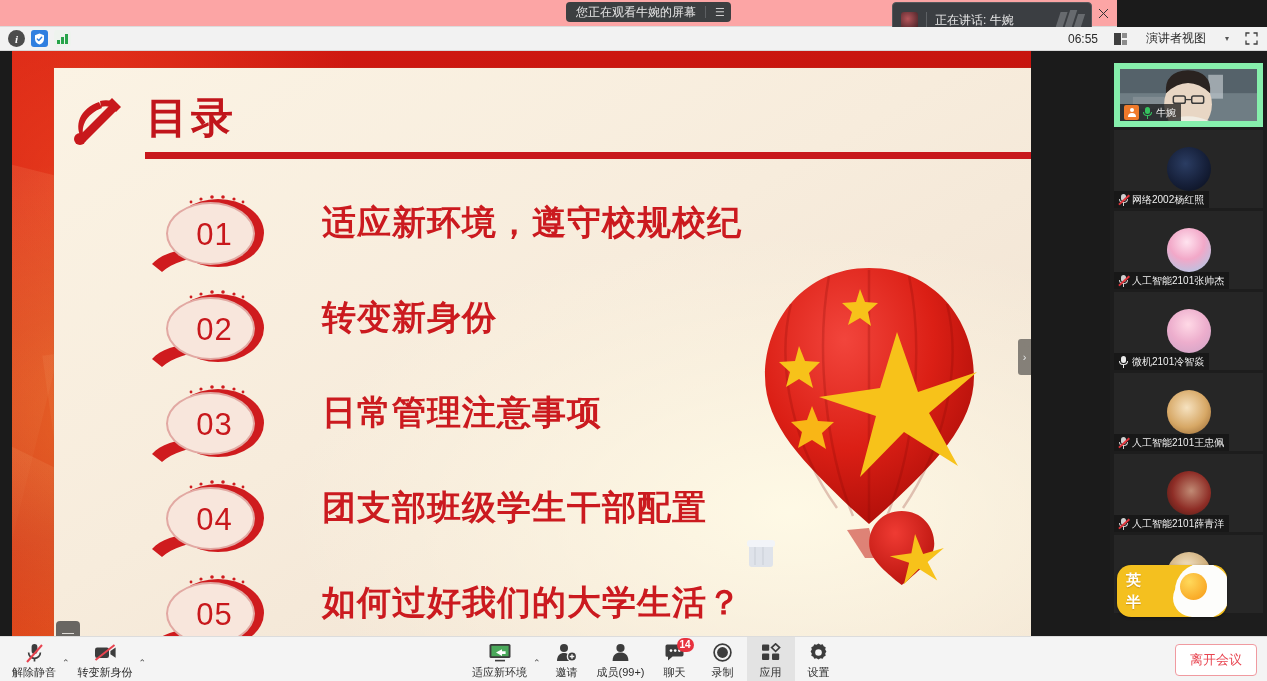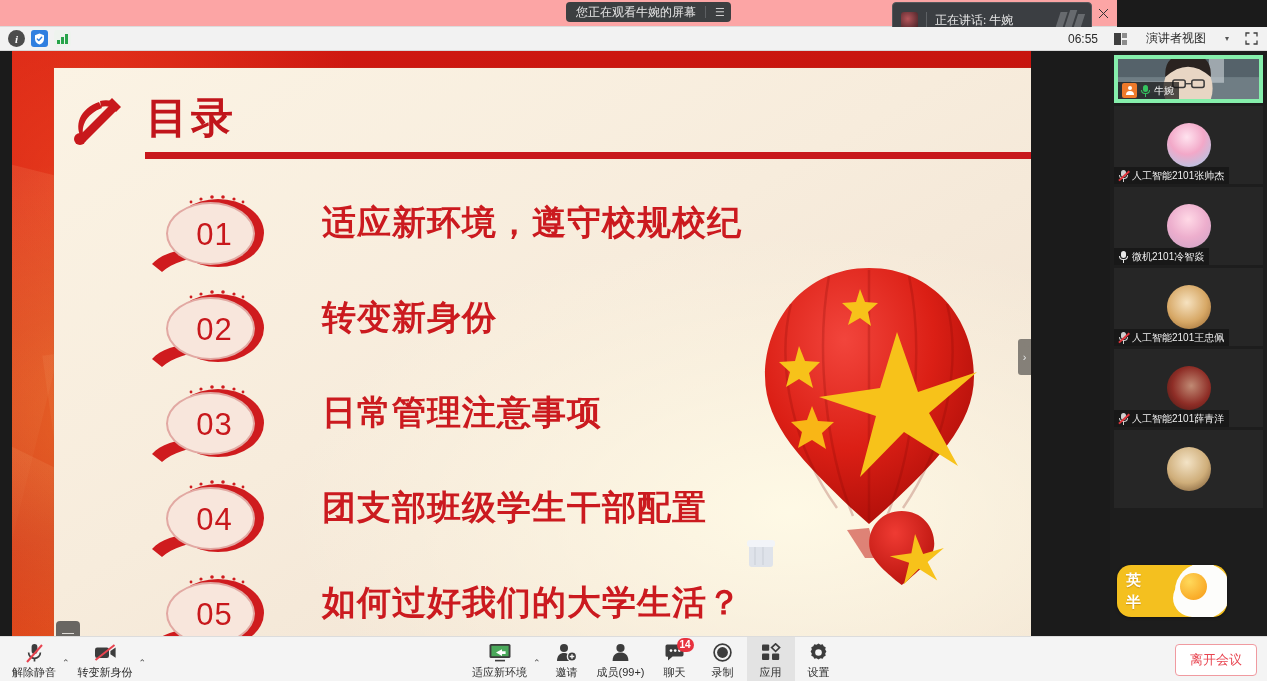--- a/index.html
+++ b/index.html
@@ -36,21 +36,21 @@
   }
   .viewing-pill .sep { width: 1px; height: 12px; background: #5d6063; }
   .viewing-pill .dots { font-size: 11px; color: #cfcfcf; letter-spacing: 0px; }
 
   
   .speaking-banner {
     position: absolute; left: 892px; top: 2px;
     width: 200px; height: 36px;
     background: #3b3e42; border: 1px solid #55585c; border-radius: 4px;
     display: flex; align-items: center; padding: 0 8px; gap: 8px;
-    color: #e9e9e9; font-size: 12px; font-family: Liberation Serif, serif;
+    color: #e9e9e9; font-size: 12px;
   }
   .speaking-banner .spk-av {
     width: 17px; height: 17px; border-radius: 3px;
     background: radial-gradient(circle at 40% 40%, #b4555a 0%, #6d3338 60%, #402024 100%);
     flex: none;
   }
   .speaking-banner .vsep { width: 1px; height: 16px; background: #5e6165; flex: none;}
   .speaking-banner .spk-wave {
     margin-left: auto; display:flex; gap:2px; align-items:center; opacity:.55;
   }
@@ -201,21 +201,21 @@
 
   
   .rail {
     position: absolute; left: 1110px; top: 51px; width: 157px; height: 585px;
     background: #1d1d1d; overflow: hidden;
   }
   .tile {
     position: relative; margin: 3px 4px; width: 149px; height: 78px;
     background: #262626; overflow: hidden;
   }
-  .tile.first { height: 48px; margin-top: 4px; border: 4px solid #86efac; }
+  .tile.first { height: 64px; margin-top: 12px; border: 6px solid #86efac; }
   .tile .thumb {
     position: absolute; inset: 0;
     display: flex; align-items: center; justify-content: center;
   }
   .tile .avatar { width: 44px; height: 44px; border-radius: 50%; }
   .tile .namebar {
     position: absolute; left: 0; bottom: 0; height: 17px;
     background: rgba(20,20,20,.72);
     display: flex; align-items: center; gap: 3px; padding: 0 5px 0 4px;
     color: #f0f0f0; font-size: 10px; max-width: 100%;
@@ -584,20 +584,33 @@
           </span>
         <span class="mic green">
             <span class="body"></span>
             <span class="arc"></span>
             <span class="stem"></span>
           </span>
         <span>牛婉</span>
       </div>
     </div>
 
+    <div class="tile">
+      <div class="thumb">
+        <span class="avatar" style="background:radial-gradient(circle at 42% 38%,#2b3d63 0%,#16203a 55%,#080c18 100%)"></span>
+      </div>
+      <div class="namebar">
+        <span class="mic muted">
+            <span class="body"></span>
+            <span class="arc"></span>
+            <span class="stem"></span>
+          </span>
+        <span>网络2002杨红照</span>
+      </div>
+    </div>
 
     <div class="tile">
       <div class="thumb">
         <span class="avatar" style="background:radial-gradient(circle at 45% 32%,#ffe3ef 0%,#f2a8c8 45%,#9fd0ef 100%)"></span>
       </div>
       <div class="namebar">
         <span class="mic muted">
             <span class="body"></span>
             <span class="arc"></span>
             <span class="stem"></span>

